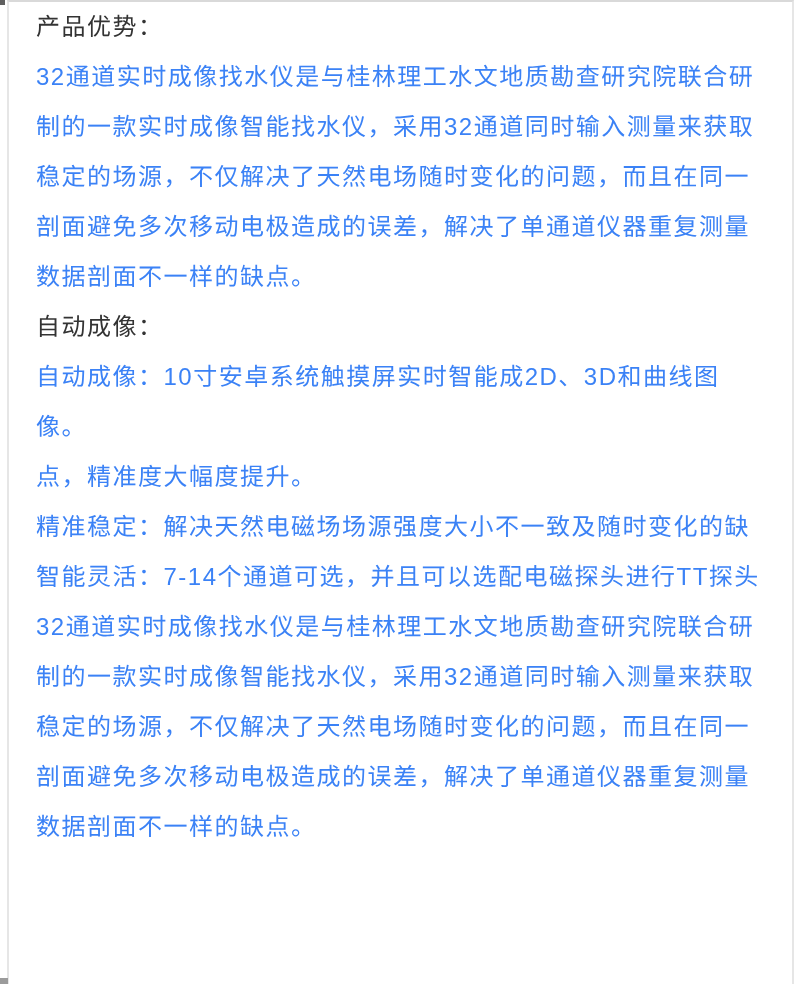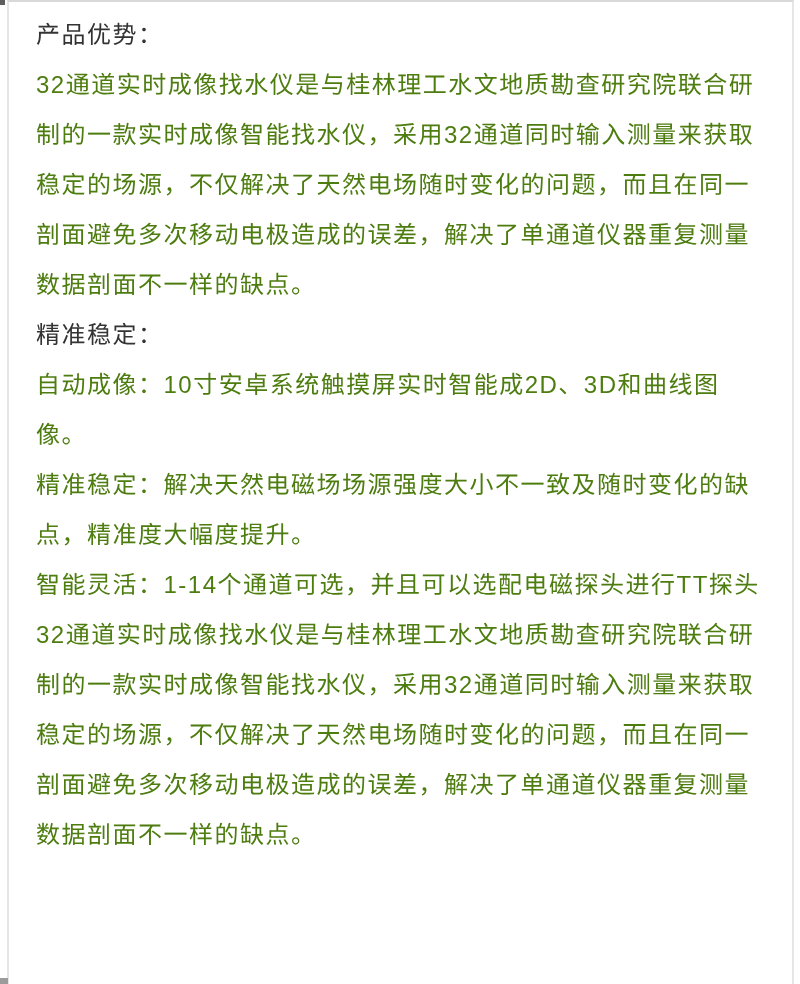--- a/index.html
+++ b/index.html
@@ -22,28 +22,28 @@
     right: 6px;
     bottom: 0;
     background: #ffffff;
     border-top: 2px solid #d9d9d9;
     border-left: 2px solid #e6e6e6;
     border-right: 2px solid #e6e6e6;
     box-sizing: border-box;
   }
   .content {
     position: relative;
-    padding: 8px 20px 0 27px;
+    padding: 0 20px 0 27px;
   }
   .line {
     height: 50px;
     line-height: 50px;
     font-size: 24px;
     letter-spacing: 1.5px;
-    color: #4d7c0f;
+    color: #3b82f6;
     white-space: nowrap;
     overflow: hidden;
   }
   .heading {
     color: #333333;
   }
   
   .artifact-tl {
     position: absolute;
     left: 0;
@@ -65,26 +65,26 @@
 <body>
 
 <div class="frame">
   <div class="content">
     <div class="line heading">产品优势：</div>
     <div class="line">32通道实时成像找水仪是与桂林理工水文地质勘查研究院联合研</div>
     <div class="line">制的一款实时成像智能找水仪，采用32通道同时输入测量来获取</div>
     <div class="line">稳定的场源，不仅解决了天然电场随时变化的问题，而且在同一</div>
     <div class="line">剖面避免多次移动电极造成的误差，解决了单通道仪器重复测量</div>
     <div class="line">数据剖面不一样的缺点。</div>
-    <div class="line heading">精准稳定：</div>
+    <div class="line heading">自动成像：</div>
     <div class="line">自动成像：10寸安卓系统触摸屏实时智能成2D、3D和曲线图</div>
     <div class="line">像。</div>
+    <div class="line">点，精准度大幅度提升。</div>
     <div class="line">精准稳定：解决天然电磁场场源强度大小不一致及随时变化的缺</div>
-    <div class="line">点，精准度大幅度提升。</div>
-    <div class="line">智能灵活：1-14个通道可选，并且可以选配电磁探头进行TT探头</div>
+    <div class="line">智能灵活：7-14个通道可选，并且可以选配电磁探头进行TT探头</div>
     <div class="line">32通道实时成像找水仪是与桂林理工水文地质勘查研究院联合研</div>
     <div class="line">制的一款实时成像智能找水仪，采用32通道同时输入测量来获取</div>
     <div class="line">稳定的场源，不仅解决了天然电场随时变化的问题，而且在同一</div>
     <div class="line">剖面避免多次移动电极造成的误差，解决了单通道仪器重复测量</div>
     <div class="line">数据剖面不一样的缺点。</div>
   </div>
 </div>
 
 <div class="artifact-tl"></div>
 <div class="artifact-bl"></div>

